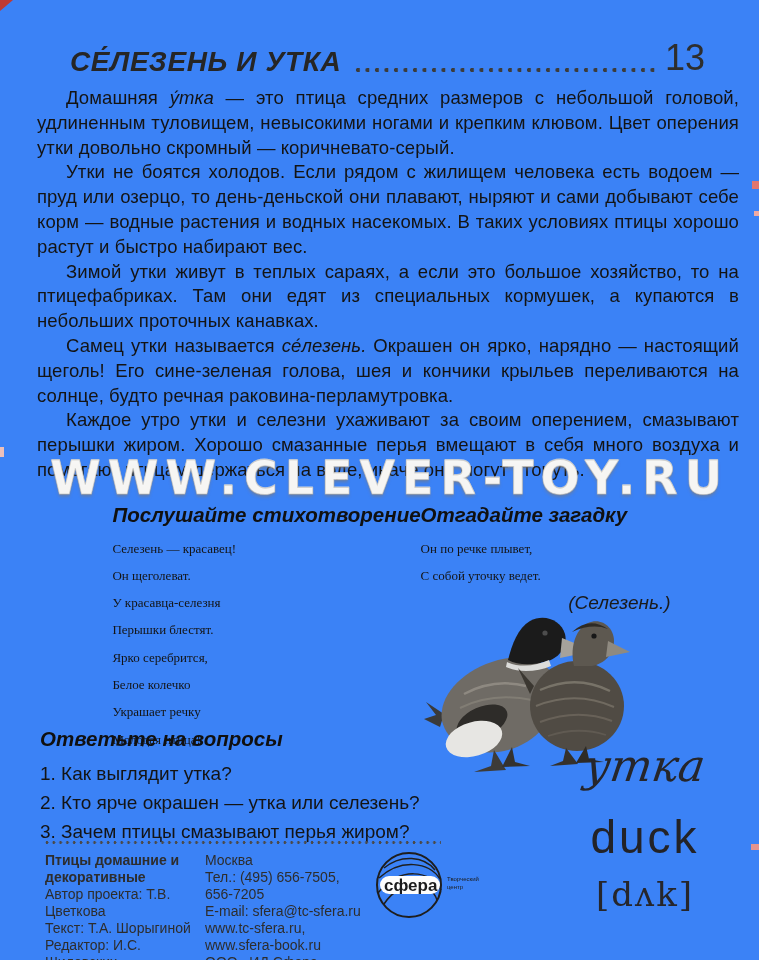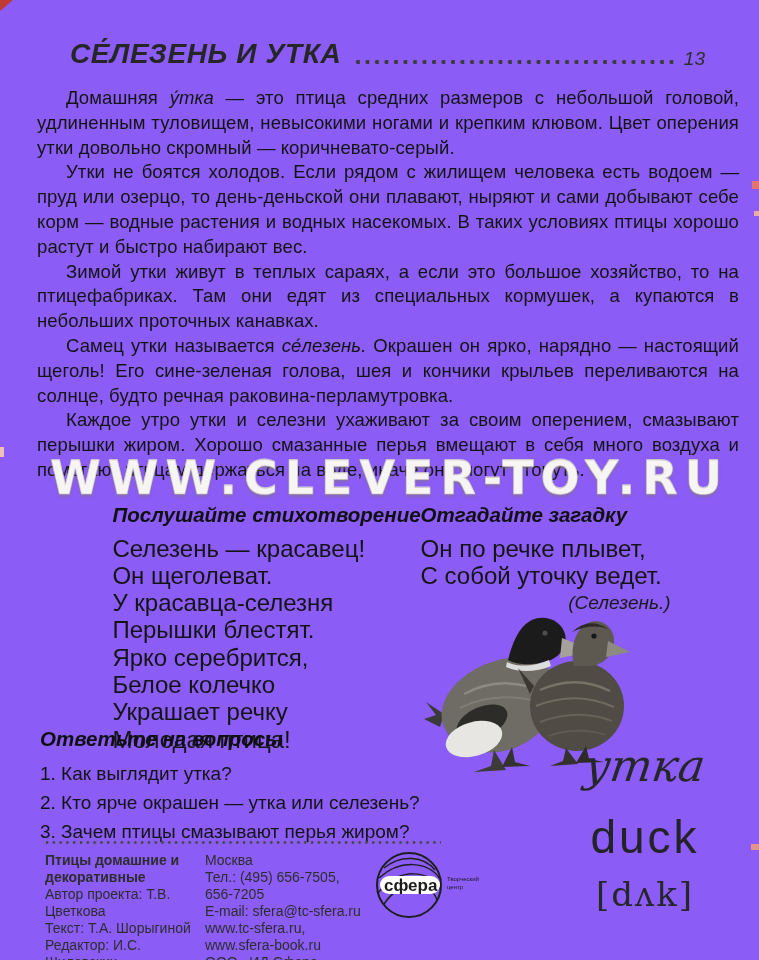--- a/index.html
+++ b/index.html
@@ -1,53 +1,53 @@
 <!DOCTYPE html>
 <html><head>
 <meta charset="utf-8">
 <style>
   html,body { margin:0; padding:0; background:#ffffff; }
   .page {
     position:relative; width:759px; height:960px; overflow:hidden;
-    background:#8b5cf6; font-family:"Liberation Sans", sans-serif; color:#1a1a1a;
+    background:#3b82f6; font-family:"Liberation Sans", sans-serif; color:#1a1a1a;
   }
 
   
   .artifact { position:absolute; }
   .art-tl { left:0; top:0; width:13px; height:11px; background:#bf3a35; clip-path:polygon(0 0,100% 0,50% 50%,0 100%); }
   .art-r1 { right:0; top:181px; width:7px; height:8px; background:#e2766f; }
   .art-r2 { right:0; top:211px; width:5px; height:5px; background:#eeaaa4; }
   .art-l1 { left:0; top:447px; width:4px; height:10px; background:#ecc0bb; }
   .art-r3 { right:0; top:844px; width:8px; height:6px; background:#e4948e; }
 
   
   .title-row { position:absolute; top:40px; left:70px; right:54px; display:flex; align-items:flex-end; }
   .title-row h1 { margin:0; font-style:italic; font-weight:700; font-size:28px; line-height:1; letter-spacing:.6px; color:#262626; white-space:nowrap; }
   .leader { flex:1; height:9px; margin:0 10px 2px 14px;
     background-image:radial-gradient(circle at 3px 5px, #3c3c3c 2px, transparent 2.3px);
     background-size:9.5px 9px; background-repeat:repeat-x; }
-  .pagenum { font-style:italic; font-size:19px; line-height:1; color:#2e2e2e;text-align:center; }
+  .pagenum { font-size:36px; line-height:1; color:#2e2e2e;text-align:center; }
 
   
   .body-text { position:absolute; top:86px; left:37px; right:20px; text-align:justify;
     font-size:18.5px; line-height:24.8px; color:#141414; letter-spacing:.1px; }
   .body-text p { margin:0; text-indent:29px; }
   .body-text em { font-style:italic; }
 
   
   .watermark { position:absolute; z-index:6; top:451px; left:50px; white-space:nowrap; pointer-events:none;
     font-family:"DejaVu Sans", sans-serif; font-weight:700; font-size:46px; letter-spacing:7px;
     color:rgba(251,250,248,.95);
     -webkit-text-stroke:1px rgba(193,189,182,.55);
     text-shadow:0 3px 3px rgba(128,123,115,.45), 0 1px 0 rgba(160,155,148,.35), 0 -1px 0 rgba(228,225,220,.8); }
 
   
   .two-col { position:absolute; top:503px; left:40px; right:16px; display:flex; justify-content:center; }
   .sec-h { margin:0 0 7px; font-style:italic; font-weight:700; font-size:20.5px; line-height:1.2; color:#101010; }
-  .poem-line, .riddle-line { font-size:24px; line-height:27.3px; color:#141414; }
+  .poem-line, .riddle-line { font-size:13px; line-height:27.3px; color:#141414;font-family:Liberation Serif, serif; }
   .riddle { width:250px; }
   .riddle .answer { text-align:right; font-style:italic; font-size:19px; line-height:27.3px; }
 
   
   .questions { position:absolute; top:727px; left:40px; width:475px; }
   .q-line { font-size:19px; line-height:29.2px; color:#141414; }
 
   
   .ducks { position:absolute; left:424px; top:596px; width:206px; height:184px; }
 

